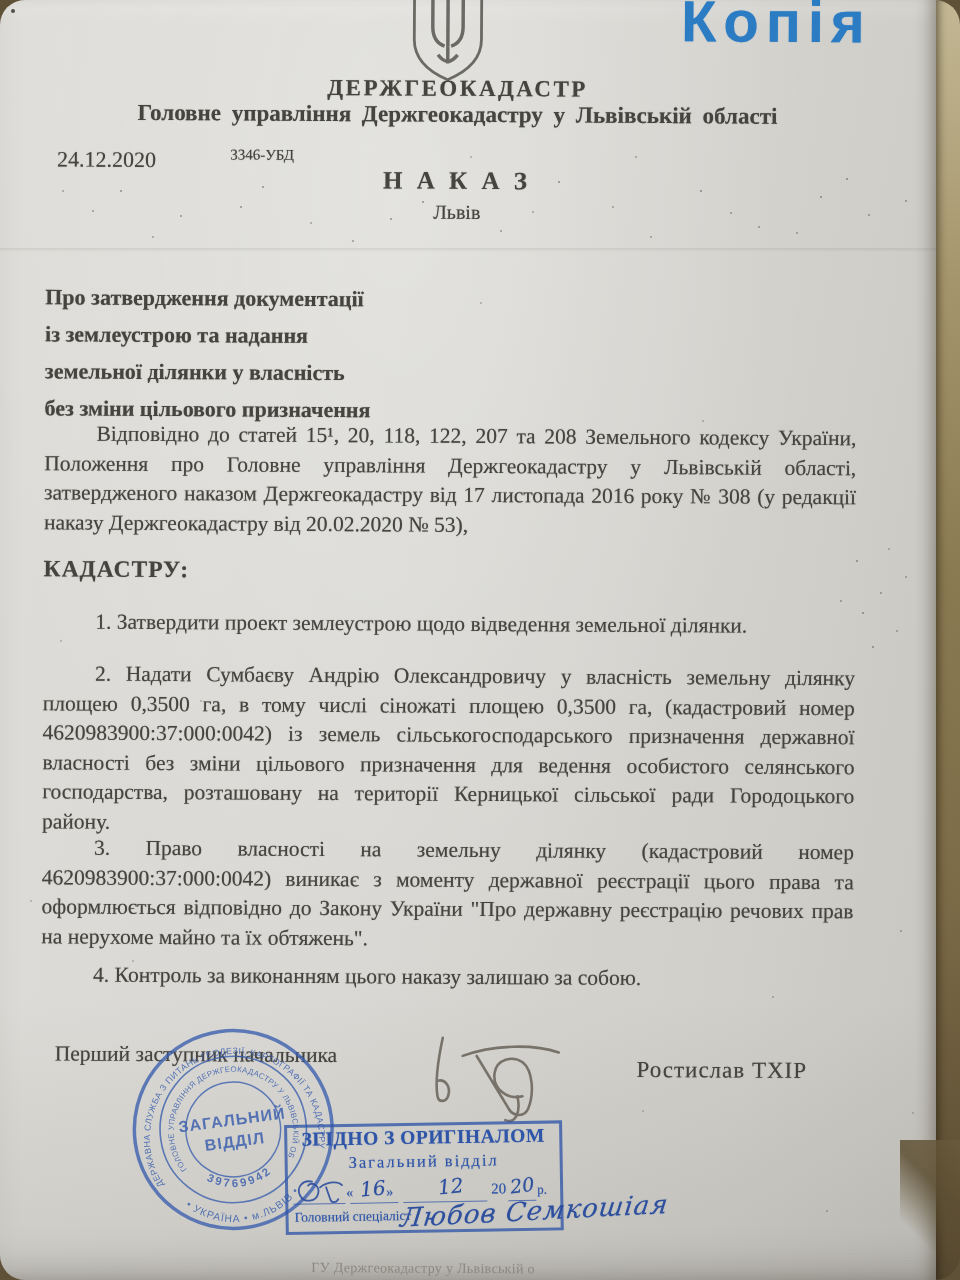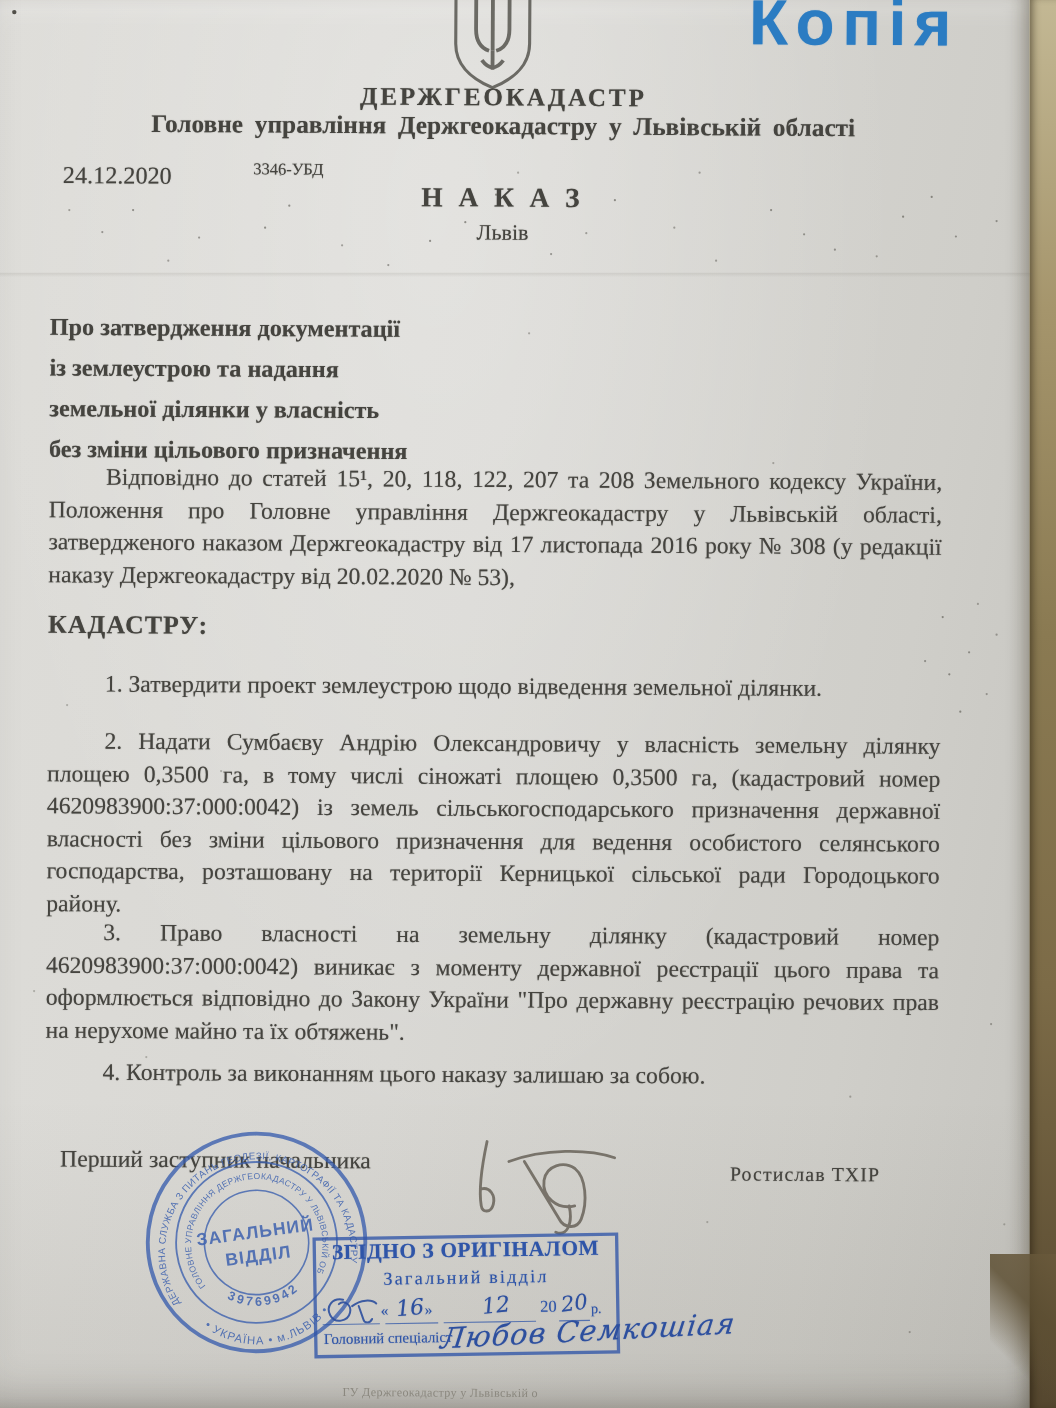--- a/index.html
+++ b/index.html
@@ -1,21 +1,21 @@
 <!DOCTYPE html>
 <html><head>
 <meta charset="utf-8">
 <style>
   html,body{margin:0;padding:0;}
   body{
     width:960px;height:1280px;overflow:hidden;
     background:#5f5138;
     font-family:"Liberation Serif", serif;
   }
-  #photo{position:relative;width:960px;height:1280px;overflow:hidden;}
+  #photo{position:relative;width:960px;height:1280px;overflow:hidden;border-radius:25px;}
   
   #paper{
     position:absolute;left:0;top:0;width:938px;height:1280px;
     background:linear-gradient(100deg,#deddd9 0%,#d8d7d3 45%,#cfcec9 80%,#c6c5c0 100%);
     box-shadow:inset -14px 0 18px -10px rgba(40,30,10,.45), inset 0 -30px 40px -25px rgba(60,55,45,.35), inset 0 18px 30px -20px rgba(255,255,255,.5);
   }
   #paper::after{
     content:"";position:absolute;inset:0;
     background:radial-gradient(ellipse at 42% 15%, rgba(255,255,255,.28), rgba(255,255,255,0) 55%),
                linear-gradient(180deg, rgba(0,0,0,0) 78%, rgba(70,64,50,.10) 100%);
@@ -56,21 +56,21 @@
     text-align:justify;text-indent:52px;
   }
   #preamble{top:422px;}
   #order-heading{left:44px;top:558px;font-size:23.5px;font-weight:bold;letter-spacing:1px;}
   #item-1{top:610px;text-align:left;}
   #item-2{top:662px;}
   #item-3{top:836px;}
   #item-4{top:963px;text-align:left;}
   
   #signer-title{left:58px;top:1044px;font-size:21.5px;}
-  #signer-name{left:640px;top:1056px;font-size:18px;letter-spacing:1px;margin-left:27px;}
+  #signer-name{left:640px;top:1056px;font-size:23px;letter-spacing:1px;}
   #sign-scrawl{position:absolute;left:428px;top:1024px;}
   
   #round-stamp{position:absolute;left:134px;top:1028px;transform:rotate(-8deg);opacity:.92;}
   
   #cert-stamp{
     position:absolute;left:289px;top:1123px;width:272px;height:104px;
     border:3px solid rgba(47,85,168,.78);
     transform:rotate(-1.3deg);
     color:#2f55a8;
   }
@@ -90,21 +90,21 @@
   #ul-2{left:62px;top:76px;width:48px;}
   #ul-3{left:115px;top:76px;width:84px;}
   #ul-4{left:220px;top:76px;width:28px;}
   #cert-role{left:6px;top:82px;font-size:13.5px;}
   #cert-specialist{
     left:112px;top:72px;font-size:26px;white-space:nowrap;
     transform:rotate(-2deg) skewX(-10deg);letter-spacing:1px;
   }
   #cert-initials{position:absolute;left:4px;top:46px;}
   
-  #footer-imprint{left:316px;top:1261px;font-size:11px;color:#8b887f;text-shadow:none;letter-spacing:.3px;}
+  #footer-imprint{left:316px;top:1261px;font-size:14px;color:#8b887f;text-shadow:none;letter-spacing:.3px;}
   
   .dot,.dot2{position:absolute;left:0;top:0;width:2px;height:2px;border-radius:50%;}
   .dot{box-shadow:
     12px 10px 0 1px rgba(45,42,36,.8),
     120px 190px 0 0 rgba(60,58,50,.5), 180px 215px 0 0 rgba(60,58,50,.45), 262px 186px 0 0 rgba(60,58,50,.5),
     310px 222px 0 0 rgba(60,58,50,.4), 422px 201px 0 0 rgba(60,58,50,.5), 500px 230px 0 0 rgba(60,58,50,.45),
     558px 181px 0 0 rgba(60,58,50,.5), 612px 206px 0 0 rgba(60,58,50,.4), 700px 190px 0 0 rgba(60,58,50,.5),
     758px 226px 0 0 rgba(60,58,50,.45), 820px 196px 0 0 rgba(60,58,50,.5), 868px 214px 0 0 rgba(60,58,50,.45),
     152px 236px 0 0 rgba(60,58,50,.4), 352px 240px 0 0 rgba(60,58,50,.45), 450px 176px 0 0 rgba(60,58,50,.5),
     650px 236px 0 0 rgba(60,58,50,.4), 92px 210px 0 0 rgba(60,58,50,.45), 240px 206px 0 0 rgba(60,58,50,.5),

